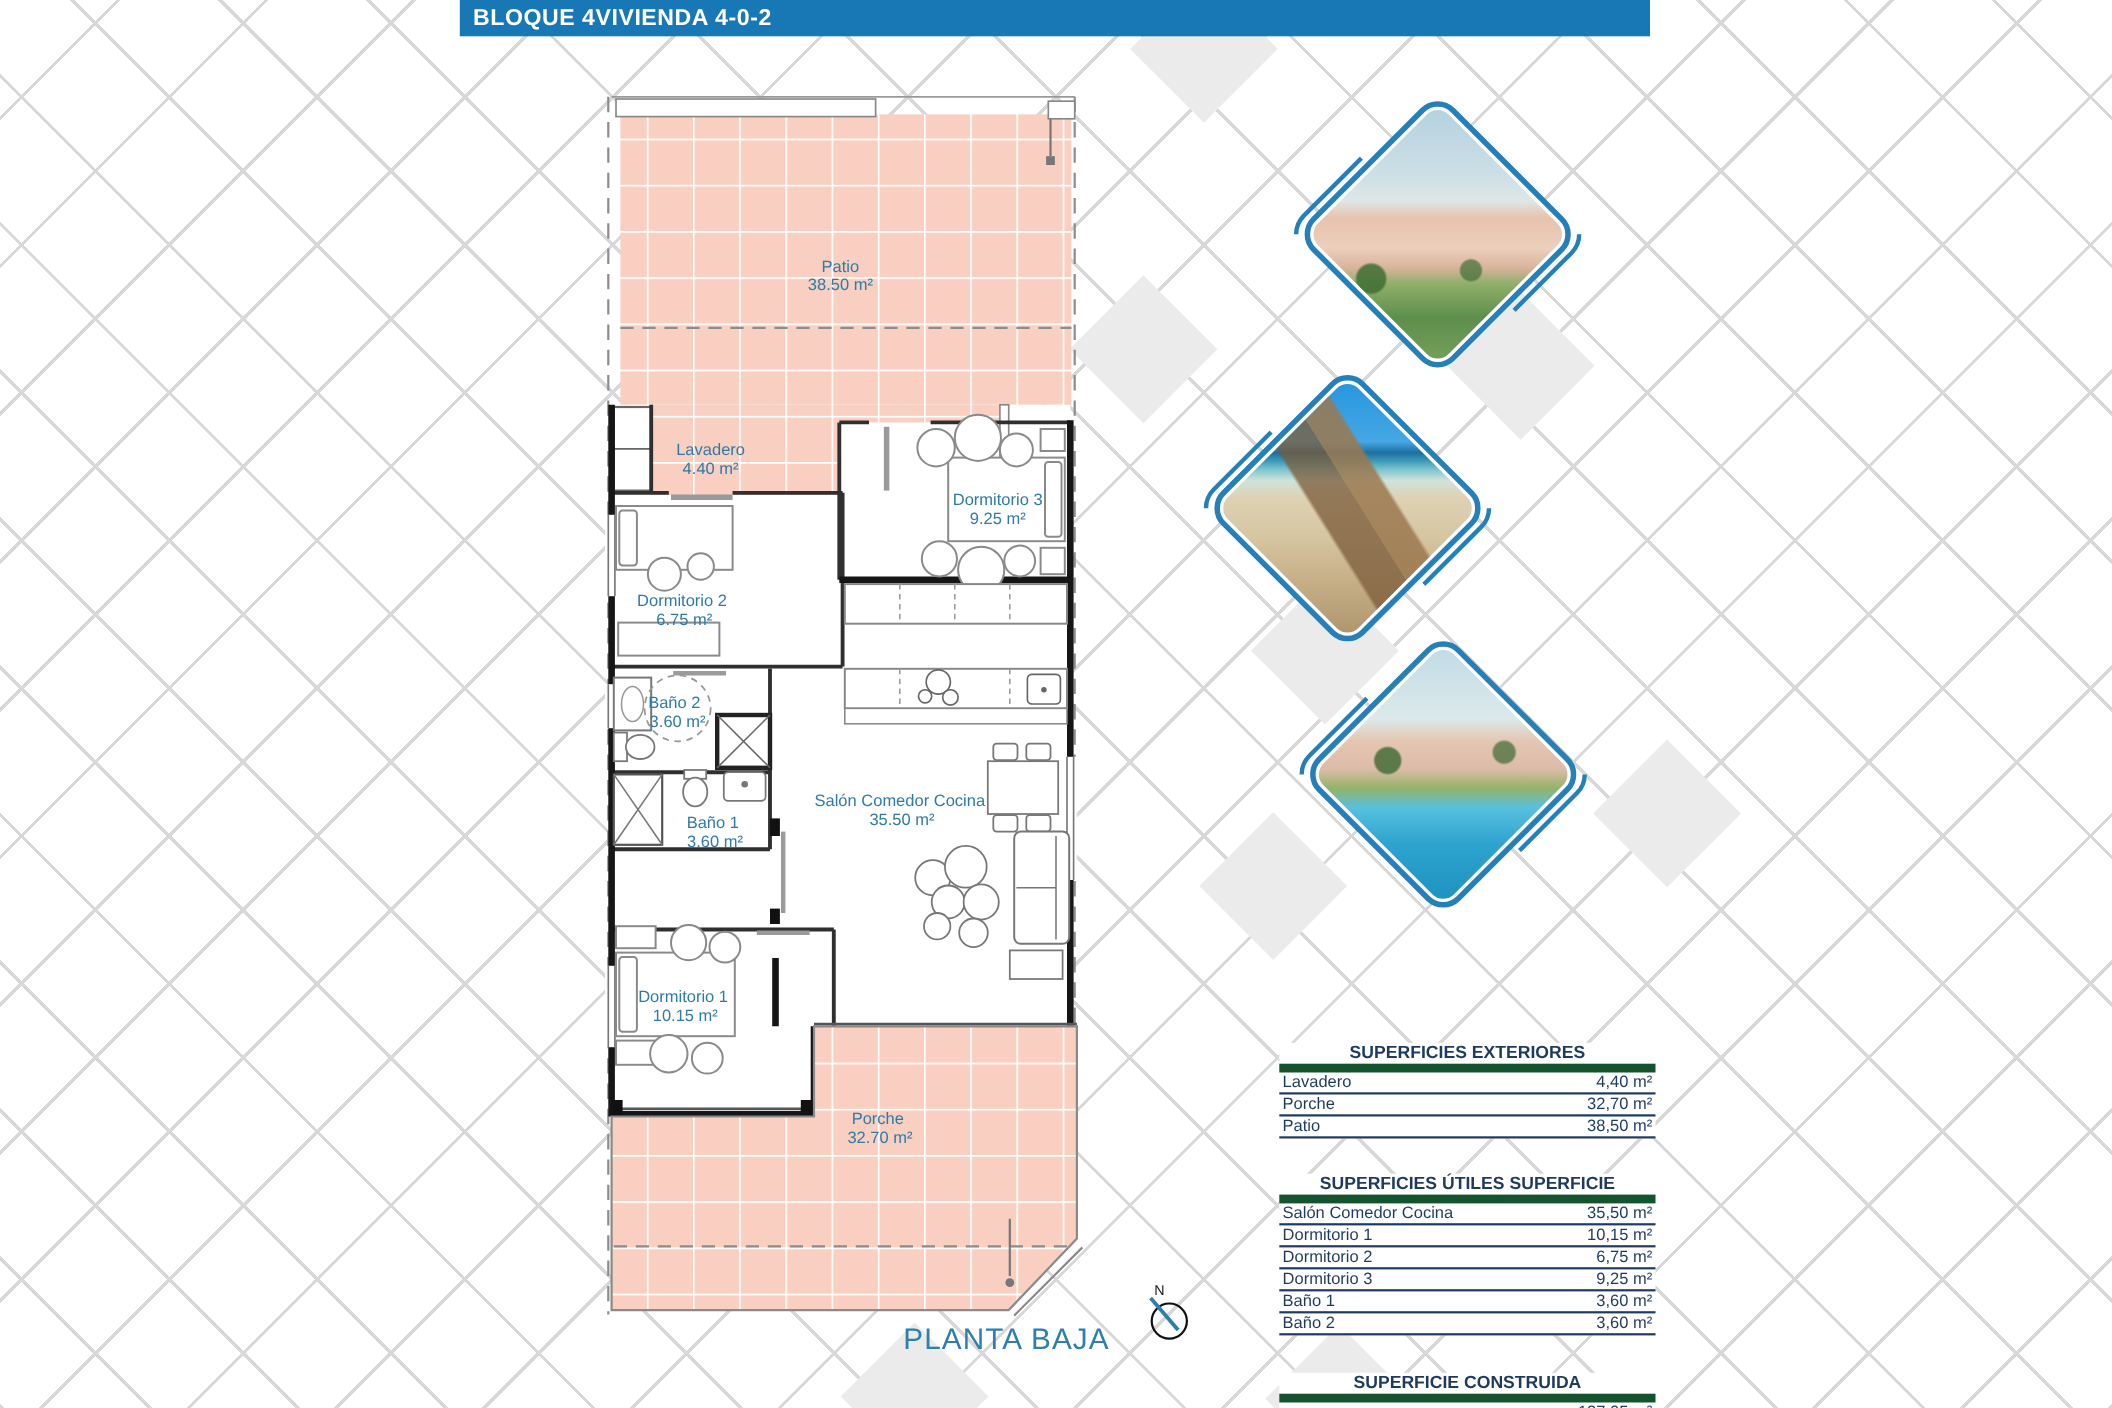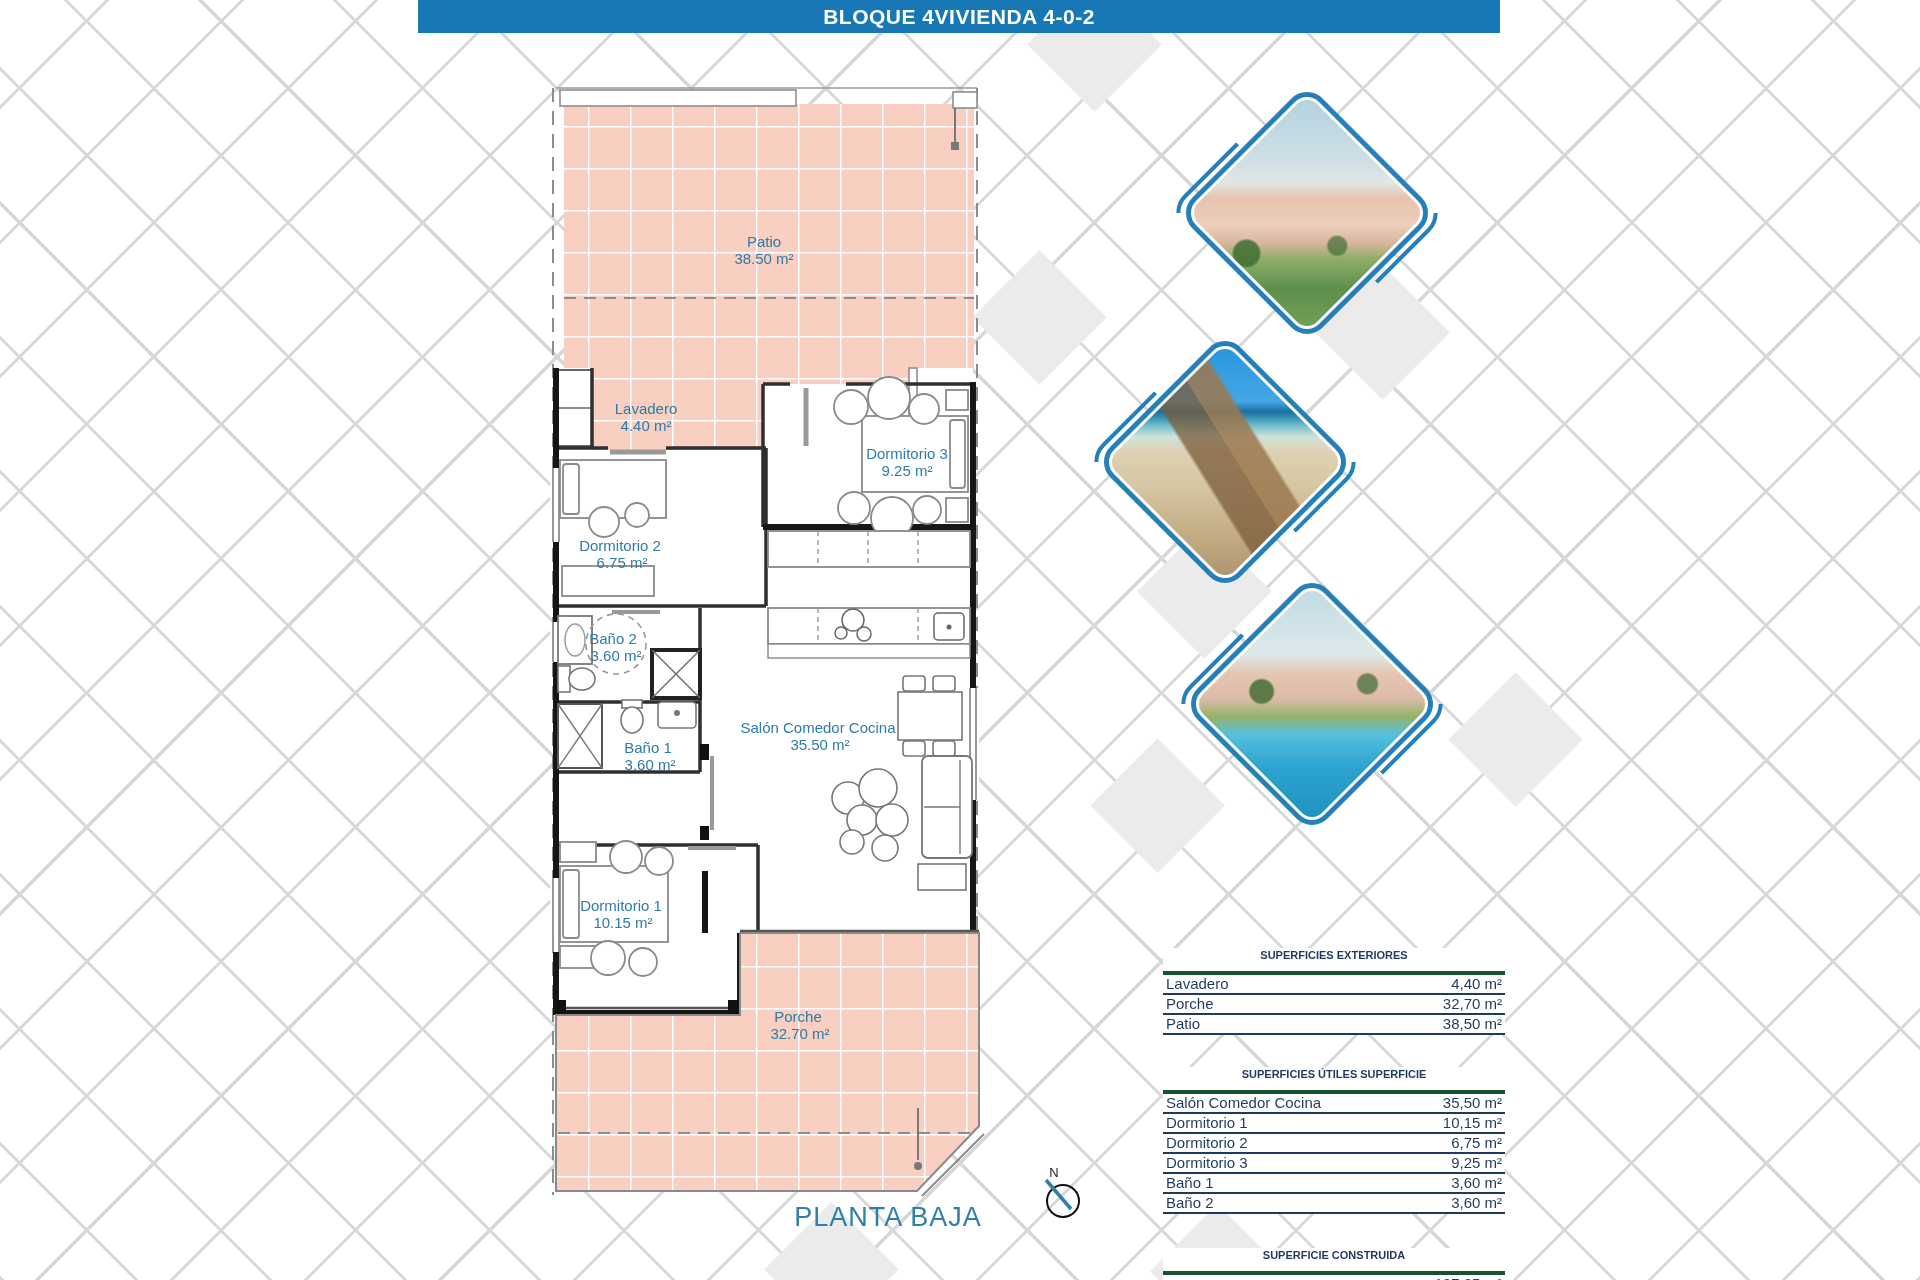--- a/index.html
+++ b/index.html
@@ -6,21 +6,21 @@
   body{font-family:"Liberation Sans",sans-serif;}
   #canvas{
     position:relative;width:1920px;height:1280px;overflow:hidden;background:#ffffff;
     background-image:
       repeating-linear-gradient(45deg,#d8d8d8 0 3px,transparent 3px 95px),
       repeating-linear-gradient(-45deg,#d8d8d8 0 3px,transparent 3px 95px);
   }
   
   .header-bar{
     position:absolute;left:418px;top:0;width:1082px;height:33px;background:#1878b6;
-    display:flex;justify-content:center;align-items:center;z-index:6;
+    display:flex;justify-content:flex-start;align-items:center;z-index:6;
     padding:0 12px;box-sizing:border-box;color:#fff;font-weight:bold;font-size:21px;letter-spacing:.5px;
   }
   
   .decor-diamond{position:absolute;width:95px;height:95px;background:#ebebeb;transform:rotate(45deg);z-index:1;}
   
   .photo-diamond{
     position:absolute;width:174px;height:174px;transform:rotate(45deg);z-index:5;
     border:5px solid #2580ba;border-radius:22px;background:#fff;
   }
   .photo-diamond::before{
@@ -41,27 +41,27 @@
       linear-gradient(58deg,transparent 42%,rgba(122,90,56,.75) 43% 53%,rgba(155,120,78,.85) 53% 61%,transparent 62%),
       linear-gradient(180deg,#2193dd 0%,#45a7e4 26%,#1c6f9f 30%,#3e9ab8 33%,#7cc3cf 36%,#cfe3d9 40%,#ded2b4 46%,#d6c6a2 60%,#c4ad85 78%,#a98f68 100%);}
   .photo-pool{background:
       radial-gradient(circle at 30% 45%,rgba(60,105,48,.8) 0 5%,transparent 6%),
       radial-gradient(circle at 72% 42%,rgba(60,105,48,.7) 0 4%,transparent 5%),
       linear-gradient(180deg,#bcd9e6 0%,#dce9ea 30%,#e5c6b2 38%,#dcbca8 48%,#94b269 55%,#57c0dd 62%,#2da3cf 75%,#1b8fbd 100%);}
   
   #plan-svg{position:absolute;left:0;top:0;z-index:3;}
   
   .plan-title{
-    position:absolute;left:738px;top:1202px;width:300px;text-align:center;z-index:6;
+    position:absolute;left:765px;top:1202px;width:300px;text-align:center;z-index:6;
     color:#2f7fab;font-size:27px;letter-spacing:1px;
   }
   
   .tables-wrap{position:absolute;left:1163px;top:948px;width:342px;z-index:6;color:#1f3a5f;}
   .s-table{background:#fff;}
-  .s-title{font-weight:bold;font-size:11px;text-align:center;padding:1px 0 10px;border-bottom:4px solid #14532d;}
+  .s-title{font-weight:bold;font-size:16px;text-align:center;padding:1px 0 0;border-bottom:8px solid #14532d;}
   .s-row{display:flex;justify-content:space-between;font-size:15px;padding:1px 3px;border-bottom:2px solid #1f3a5f;line-height:16px;}
   .s-gap1{height:32px;}
   .s-gap2{height:34px;}
   .s-value{text-align:left;}
 </style>
 </head>
 <body>
 
 <div id="canvas">
 

